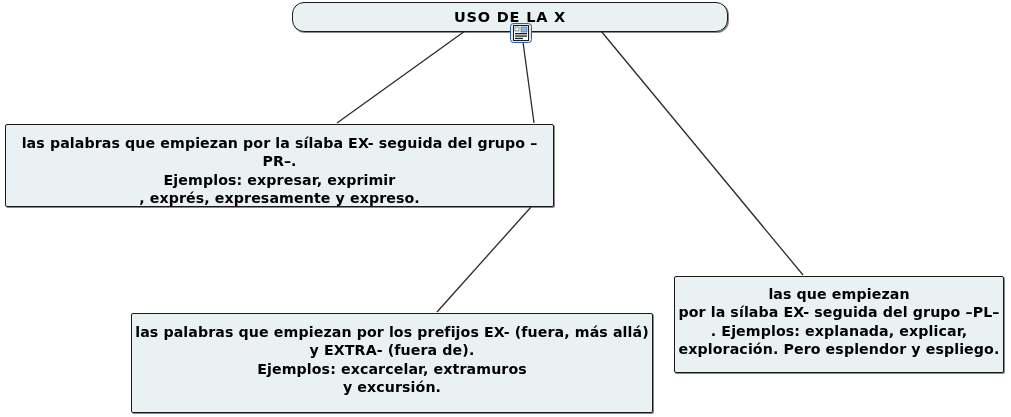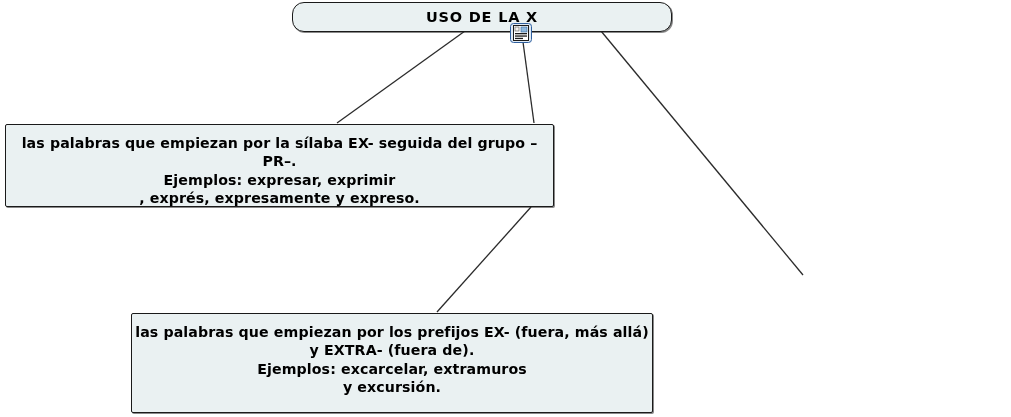--- a/index.html
+++ b/index.html
@@ -44,21 +44,21 @@
     color: #000000;
     font-weight: bold;
     white-space: pre-line;
     line-height: 1.30;
     letter-spacing: 0.1px;
   }
   
   #node-root {
     left: 292px;
     top: 2px;
-    width: 380px;
+    width: 436px;
     height: 30px;
     border-radius: 12px;
     align-items: center;
   }
   #node-root .node-text {
     font-size: 14.5px;
     letter-spacing: 0.8px;
     line-height: 1.0;
   }
   
@@ -130,14 +130,20 @@
 , exprés, expresamente y expreso.</span>
   </div>
 
   <div class="node" id="node-bottom">
     <span class="node-text">las palabras que empiezan por los prefijos EX- (fuera, más allá)
 y EXTRA- (fuera de).
 Ejemplos: excarcelar, extramuros
 y excursión.</span>
   </div>
 
+  <div class="node" id="node-right">
+    <span class="node-text">las que empiezan
+por la sílaba EX- seguida del grupo –PL–
+. Ejemplos: explanada, explicar,
+exploración. Pero esplendor y espliego.</span>
+  </div>
 
 </div>
 
 </body></html>

